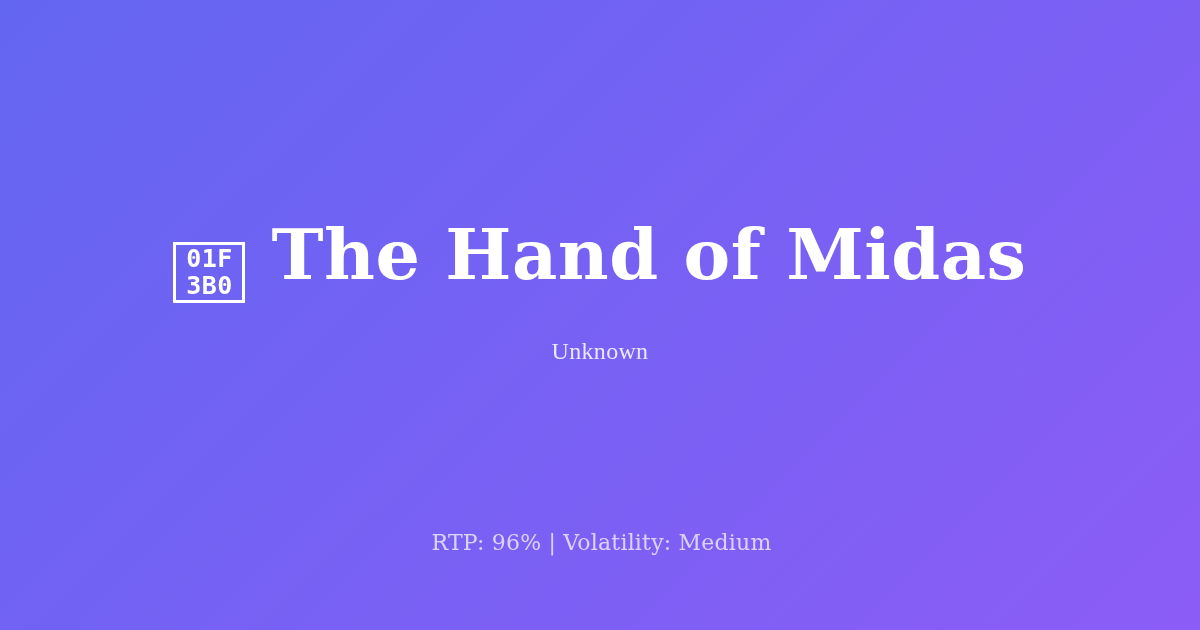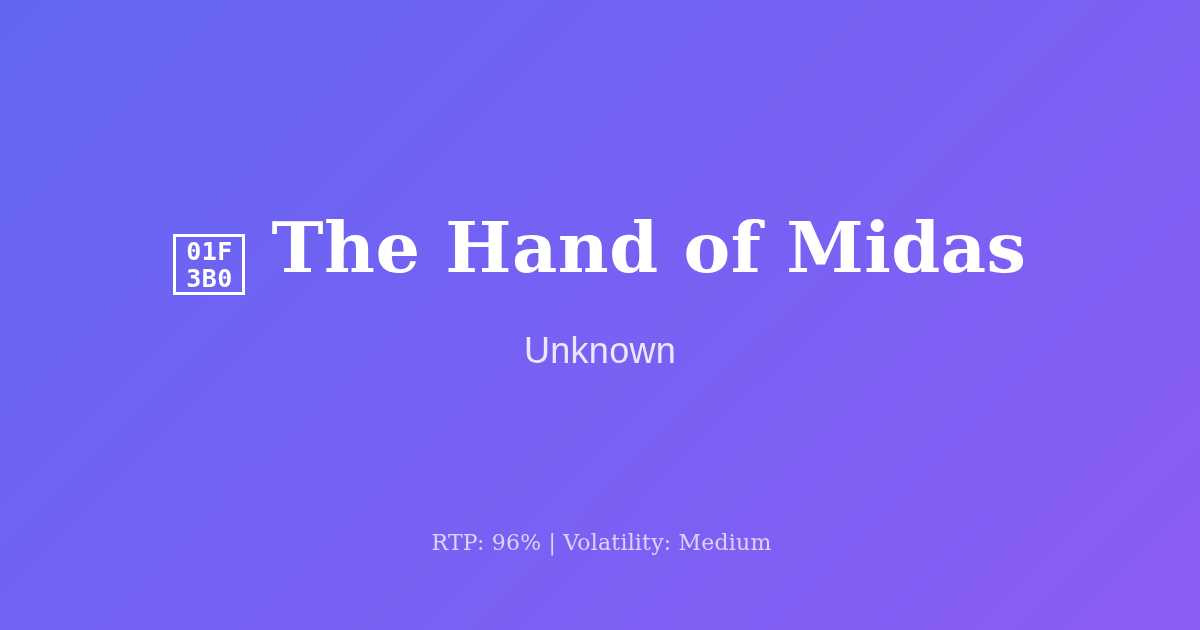--- a/index.html
+++ b/index.html
@@ -79,23 +79,23 @@
 
   .tofu-row {
     font-size: 25px;
     letter-spacing: 0.5px;
     line-height: 27px;
     display: block;
   }
 
   .game-subtitle {
     margin-top: 36px;
-    font-family: Liberation Sans, sans-serif;
+    font-family: Liberation Serif, serif;
     font-weight: normal;
-    font-size: 36px;
+    font-size: 24px;
     line-height: 1.2;
     color: rgba(255, 255, 255, 0.85);
     letter-spacing: 0.3px;
   }
 
   
   .game-meta {
     position: absolute;
     left: 3px;
     right: 0;

